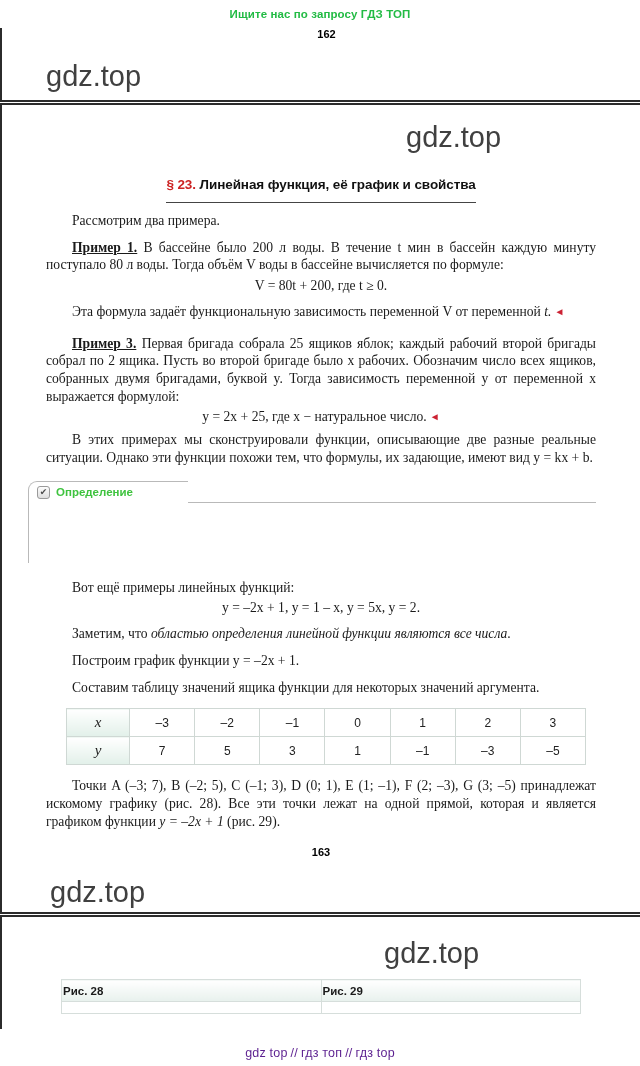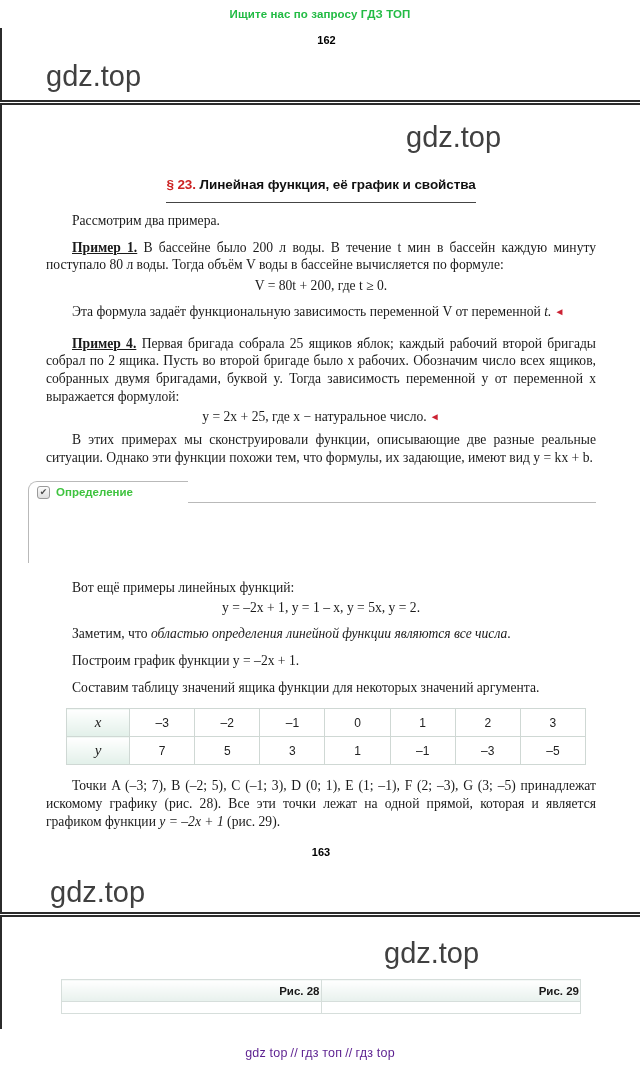--- a/index.html
+++ b/index.html
@@ -220,21 +220,21 @@
     width: 520px;
     margin: 0 auto;
     font-family: "Liberation Sans", sans-serif;
     font-size: 11.5px;
     font-weight: bold;
   }
   .fig-table td {
     border: 1px solid #d6dedb;
     background: linear-gradient(#ffffff, #e8f1ed);
     height: 22px;
-    text-align: right;
+    text-align: left;
     width: 50%;
     margin-top: 24px;
   }
   .fig-table td.blank {
     background: #ffffff;
     height: 12px;
     border-top: 1px solid #d6dedb;
   }
 
   
@@ -251,21 +251,21 @@
   .footer .sep { color: #5b1f8f; padding: 0 3px; }
 </style>
 </head>
 <body>
 
 <div class="promo-banner">
   <span>Ищите нас по запросу ГДЗ ТОП</span>
 </div>
 
 <div class="page-panel band-top">
-  <div class="pagenum" style="top:6px;padding-left:11px;">162</div>
+  <div class="pagenum" style="top:0;padding-left:11px;">162</div>
   <div class="wm wm-top-left">gdz.top</div>
 </div>
 
 <div class="panel-divider"></div>
 
 <div class="page-panel">
   <div class="content">
 
     <div style="position:relative;height:34px;">
       <div class="wm wm-mid">gdz.top</div>
@@ -277,21 +277,21 @@
         <span class="ttl">Линейная функция, её график и свойства</span>
       </span>
     </div>
 
     <p class="tx">Рассмотрим два примера.</p>
 
     <p class="tx"><span class="bu">Пример 1.</span><span> В бассейне было 200 л воды. В течение t мин в бассейн каждую минуту поступало 80 л воды. Тогда объём V воды в бассейне вычисляется по формуле:</span></p>
     <p class="formula">V = 80t + 200, где t ≥ 0.</p>
     <p class="tx"><span>Эта формула задаёт функциональную зависимость переменной V от переменной </span><span class="it">t.</span><span class="tri">◄</span></p>
 
-    <p class="tx" style="margin-top:14px;"><span class="bu">Пример 4.</span><span> Первая бригада собрала 25 ящиков яблок; каждый рабочий второй бригады собрал по 2 ящика. Пусть во второй бригаде было x рабочих. Обозначим число всех ящиков, собранных двумя бригадами, буквой y. Тогда зависимость переменной y от переменной x выражается формулой:</span></p>
+    <p class="tx" style="margin-top:14px;"><span class="bu">Пример 3.</span><span> Первая бригада собрала 25 ящиков яблок; каждый рабочий второй бригады собрал по 2 ящика. Пусть во второй бригаде было x рабочих. Обозначим число всех ящиков, собранных двумя бригадами, буквой y. Тогда зависимость переменной y от переменной x выражается формулой:</span></p>
     <p class="formula"><span>y = 2x + 25, где x − натуральное число.</span><span class="tri">◄</span></p>
 
     <p class="tx" style="margin-top:6px;">В этих примерах мы сконструировали функции, описывающие две разные реальные ситуации. Однако эти функции похожи тем, что формулы, их задающие, имеют вид y = kx + b.</p>
 
     <div class="defbox">
       <div class="def-tab">
         <span class="chk-icon">✔</span>
         <span class="def-label">Определение</span>
       </div>
       <div class="def-slant"></div>

